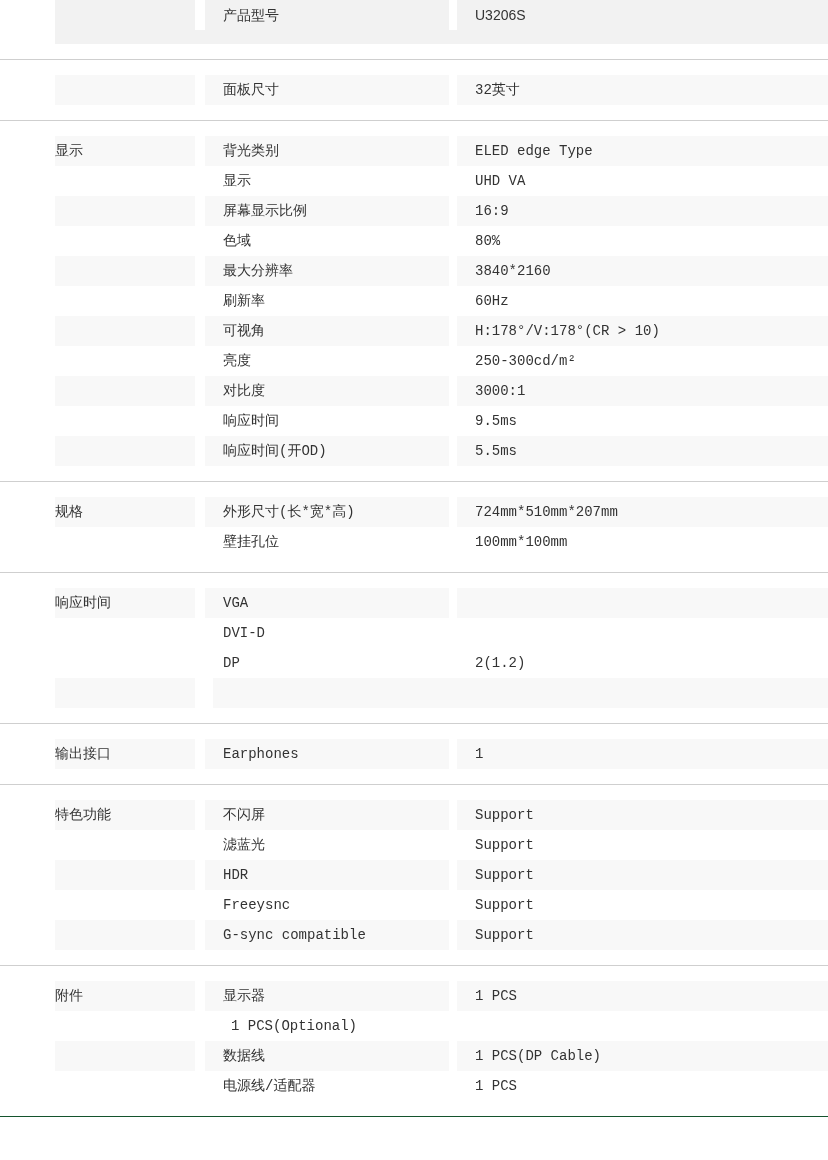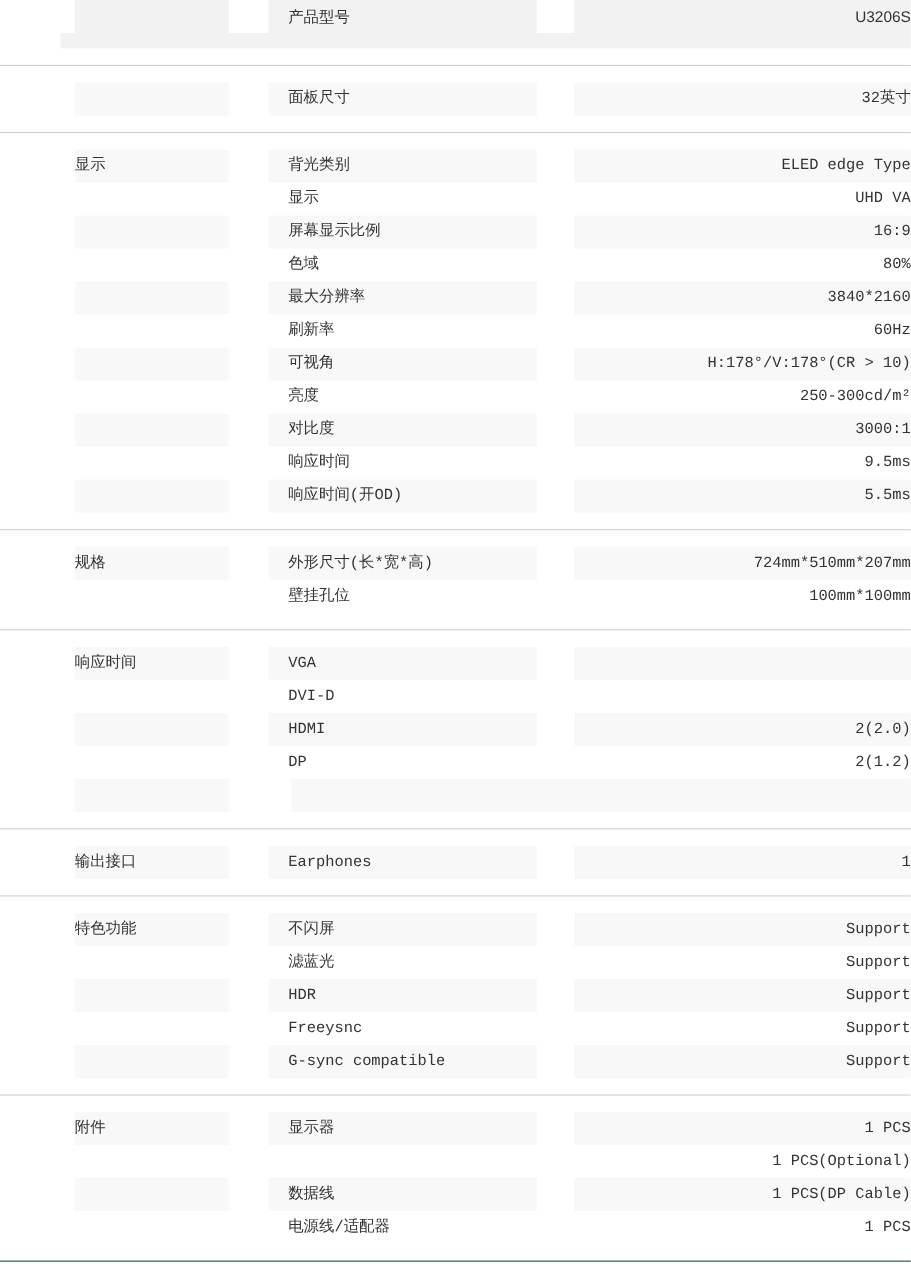--- a/index.html
+++ b/index.html
@@ -35,21 +35,20 @@
   .spec-sheet > .spec-section:last-child {
     border-bottom: 1px solid #14532d;
   }
 
   
   .spec-row {
     display: flex;
     height: 30px;
     align-items: center;
     box-sizing: border-box;
-    gap: 13px;
   }
 
   .cell {
     height: 30px;
     line-height: 30px;
     font-size: 14px;
     box-sizing: border-box;
     white-space: nowrap;
     overflow: hidden;
   }
@@ -76,21 +75,20 @@
     padding-left: 18px;
   }
   .gap-b {
     width: 8px;
     flex: 0 0 8px;
     background: transparent !important;
   }
   .cell-value {
     flex: 1 1 auto;
     padding-left: 18px;
-    text-align: right;
   }
 
   
   .spec-row.striped .cell-group,
   .spec-row.striped .cell-item,
   .spec-row.striped .cell-value {
     background: #f8f8f8;
   }
   .spec-row.striped-strong .cell-group,
   .spec-row.striped-strong .cell-item,
@@ -255,28 +253,20 @@
         <div class="cell cell-value"></div>
       </div>
       <div class="spec-row">
         <div class="cell cell-spacer"></div>
         <div class="cell cell-group"></div>
         <div class="cell gap-a"></div>
         <div class="cell cell-item">DVI-D</div>
         <div class="cell gap-b"></div>
         <div class="cell cell-value"></div>
       </div>
-      <div class="spec-row striped">
-        <div class="cell cell-spacer"></div>
-        <div class="cell cell-group"></div>
-        <div class="cell gap-a"></div>
-        <div class="cell cell-item">HDMI</div>
-        <div class="cell gap-b"></div>
-        <div class="cell cell-value">2(2.0)</div>
-      </div>
       <div class="spec-row">
         <div class="cell cell-spacer"></div>
         <div class="cell cell-group"></div>
         <div class="cell gap-a"></div>
         <div class="cell cell-item">DP</div>
         <div class="cell gap-b"></div>
         <div class="cell cell-value">2(1.2)</div>
       </div>
       <div class="spec-row striped">
         <div class="cell cell-spacer"></div>

